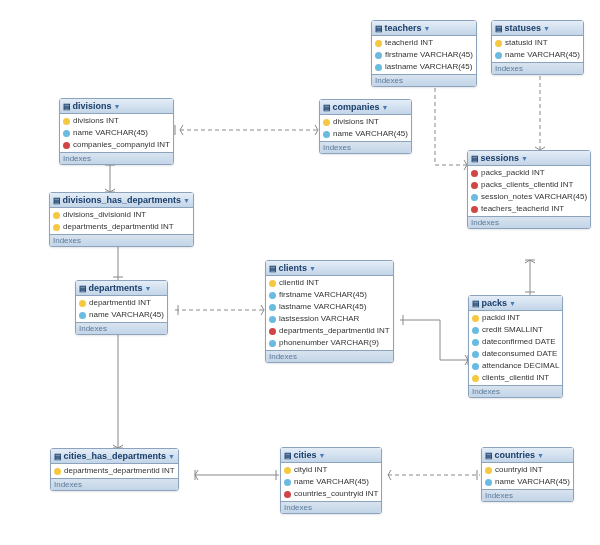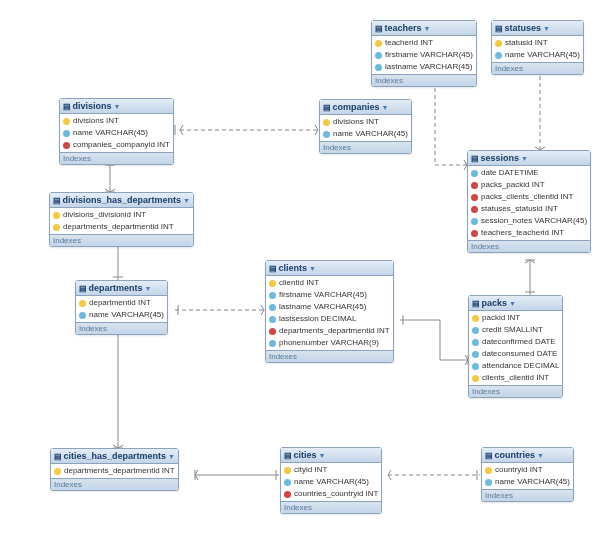--- a/index.html
+++ b/index.html
@@ -190,36 +190,28 @@
       <div class="ftr">Indexes</div>
     </div>
     <div class="tbl" style="left: 467px; top: 150px;">
       <div class="hdr">
         <span style="font-size: 8px;">▤</span>
         <span>sessions</span>
         <span class="tri">▼</span>
       </div>
       <div class="rows">
         <div class="row">
-          <span class="ic fld"></span>
-          <span class="txt">date DATETIME</span>
-        </div>
-        <div class="row">
           <span class="ic fk"></span>
           <span class="txt">packs_packid INT</span>
         </div>
         <div class="row">
           <span class="ic fk"></span>
           <span class="txt">packs_clients_clientid INT</span>
         </div>
         <div class="row">
-          <span class="ic fk"></span>
-          <span class="txt">statuses_statusid INT</span>
-        </div>
-        <div class="row">
           <span class="ic fld"></span>
           <span class="txt">session_notes VARCHAR(45)</span>
         </div>
         <div class="row">
           <span class="ic fk"></span>
           <span class="txt">teachers_teacherid INT</span>
         </div>
       </div>
       <div class="ftr">Indexes</div>
     </div>
@@ -237,21 +229,21 @@
         <div class="row">
           <span class="ic fld"></span>
           <span class="txt">firstname VARCHAR(45)</span>
         </div>
         <div class="row">
           <span class="ic fld"></span>
           <span class="txt">lastname VARCHAR(45)</span>
         </div>
         <div class="row">
           <span class="ic fld"></span>
-          <span class="txt">lastsession DECIMAL</span>
+          <span class="txt">lastsession VARCHAR</span>
         </div>
         <div class="row">
           <span class="ic fk"></span>
           <span class="txt">departments_departmentid INT</span>
         </div>
         <div class="row">
           <span class="ic fld"></span>
           <span class="txt">phonenumber VARCHAR(9)</span>
         </div>
       </div>

